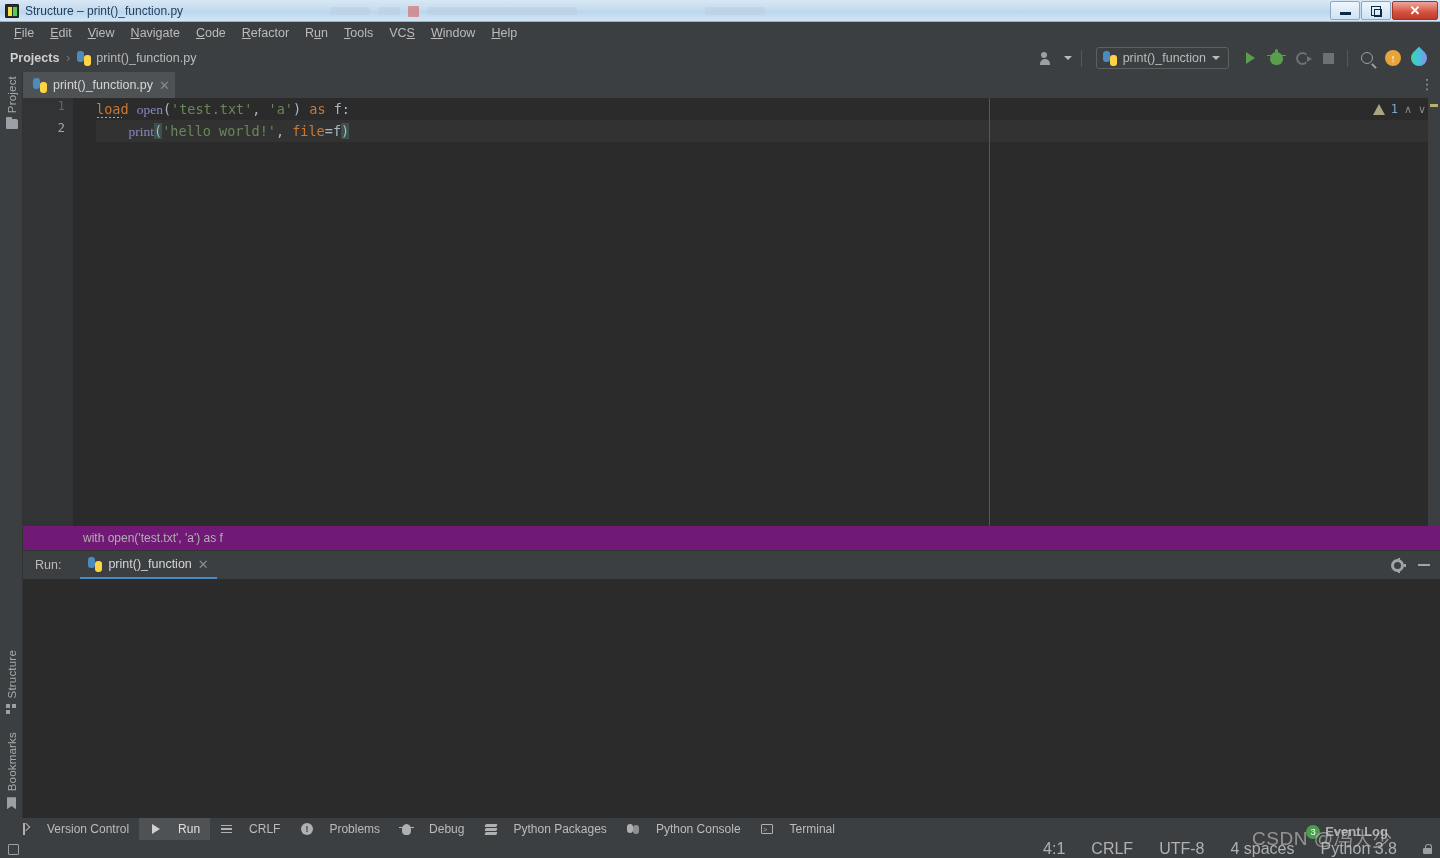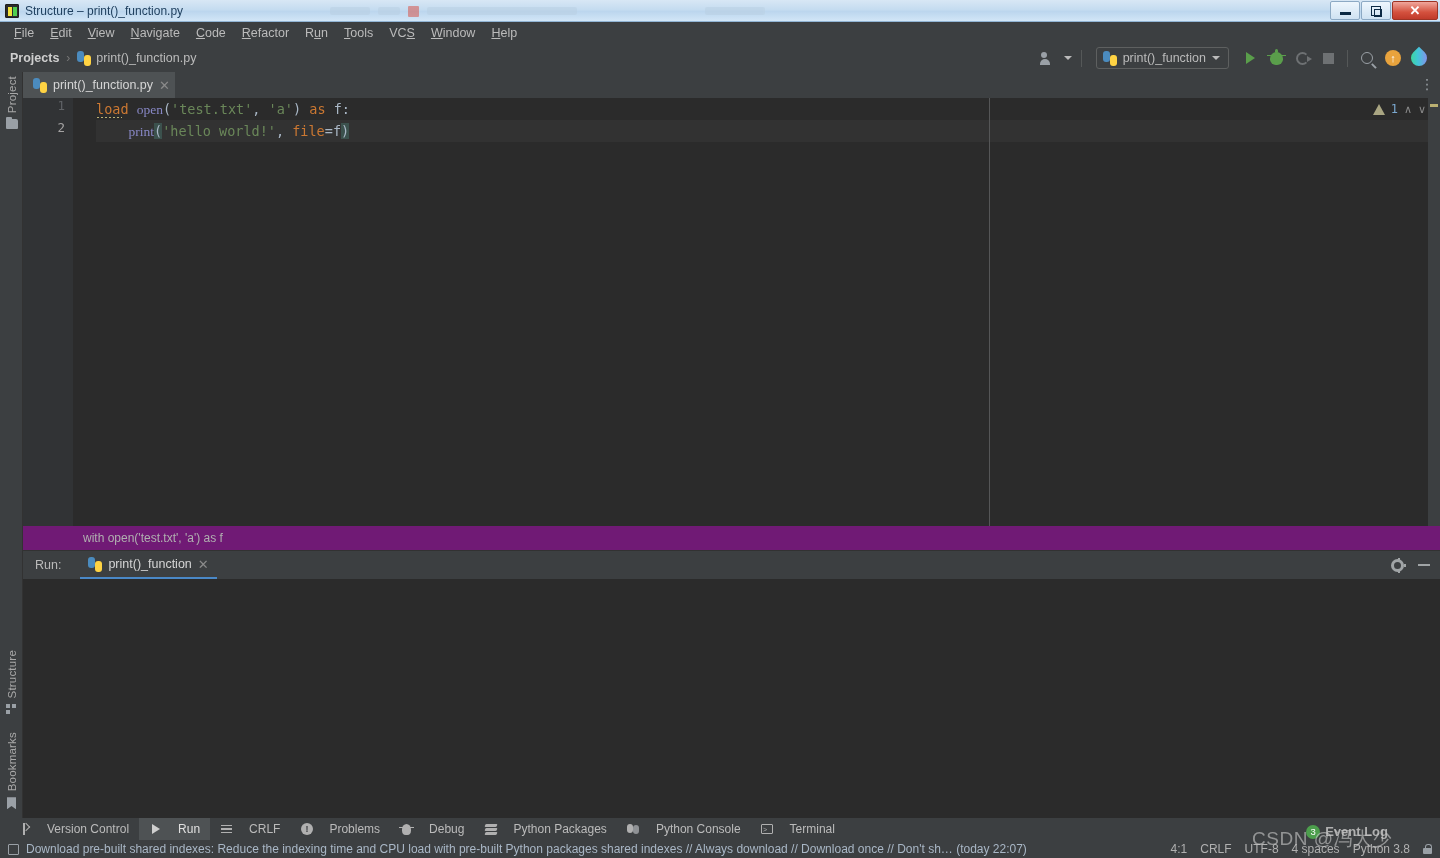--- a/index.html
+++ b/index.html
@@ -279,22 +279,22 @@
   .statusbar {
     position: absolute; top: 840px; left: 0; width: 1440px; height: 18px;
     background: #3c3f41; display: flex; align-items: center; padding-left: 8px;
   }
   .status-note-ic { width: 11px; height: 11px; border: 1.3px solid #9aa0a6; border-radius: 1px; margin-right: 7px; flex:0 0 auto; }
   .status-note {
     font-size: 12px; color: #a9b7c6; white-space: nowrap; overflow: hidden;
   }
   .status-right {
     position: absolute; right: 8px; top: 0; height: 18px;
-    display: flex; align-items: center; gap: 13px;
-    font-size: 12px; color: #b0b0b0; white-space: nowrap;
+    display: flex; align-items: center; gap: 26px;
+    font-size: 16px; color: #b0b0b0; white-space: nowrap;
   }
   .lock-ic { width: 9px; height: 10px; position: relative; }
   .lock-ic::before { content:""; position:absolute;left:0;bottom:0;width:9px;height:6px;background:#9aa0a6;border-radius:1px; }
   .lock-ic::after { content:""; position:absolute;left:2px;top:0;width:5px;height:5px;border:1.3px solid #9aa0a6;border-bottom:0;border-radius:3px 3px 0 0; }
 
   
   .eventlog {
     position: absolute; right: 52px; top: 824px;
     display: flex; align-items: center; gap: 5px;
   }
@@ -534,21 +534,20 @@
     <div class="twbtn">
       <span class="tw-ic">
           <span class="term-ic">&gt;_</span>
         </span>
       <span>Terminal</span>
     </div>
   </div>
 
   <div class="statusbar">
     <span class="status-note-ic"></span>
-    <span class="status-note">Download pre-built shared indexes: Reduce the indexing time and CPU load with pre-built Python packages shared indexes // Always download // Download once // Don't sh… (today 22:07)</span>
     <div class="status-right">
       <span>4:1</span>
       <span>CRLF</span>
       <span>UTF-8</span>
       <span>4 spaces</span>
       <span>Python 3.8</span>
       <span class="lock-ic"></span>
     </div>
   </div>
 

